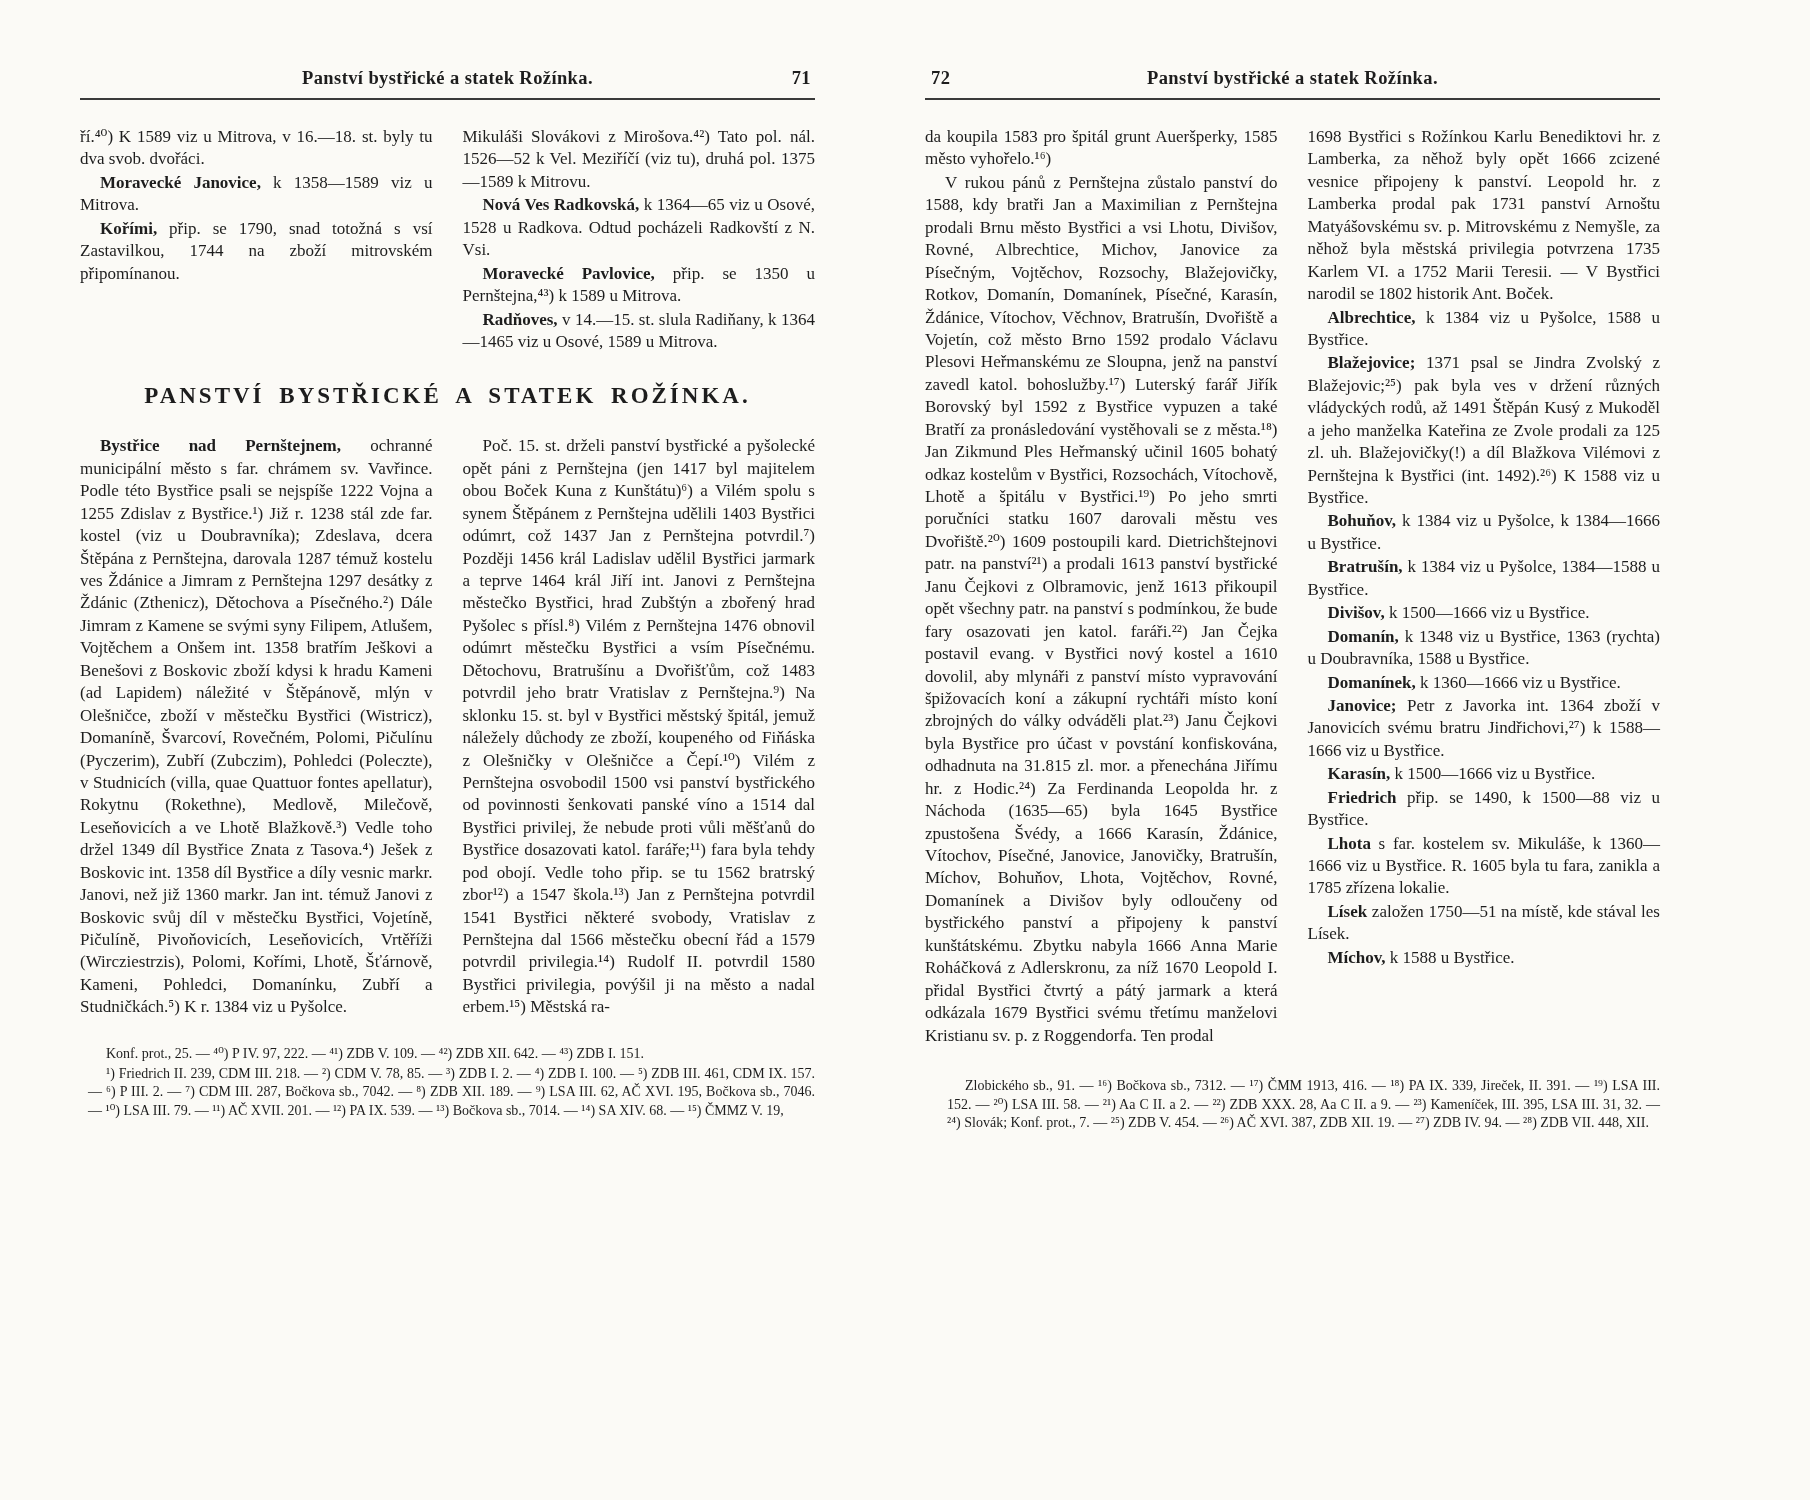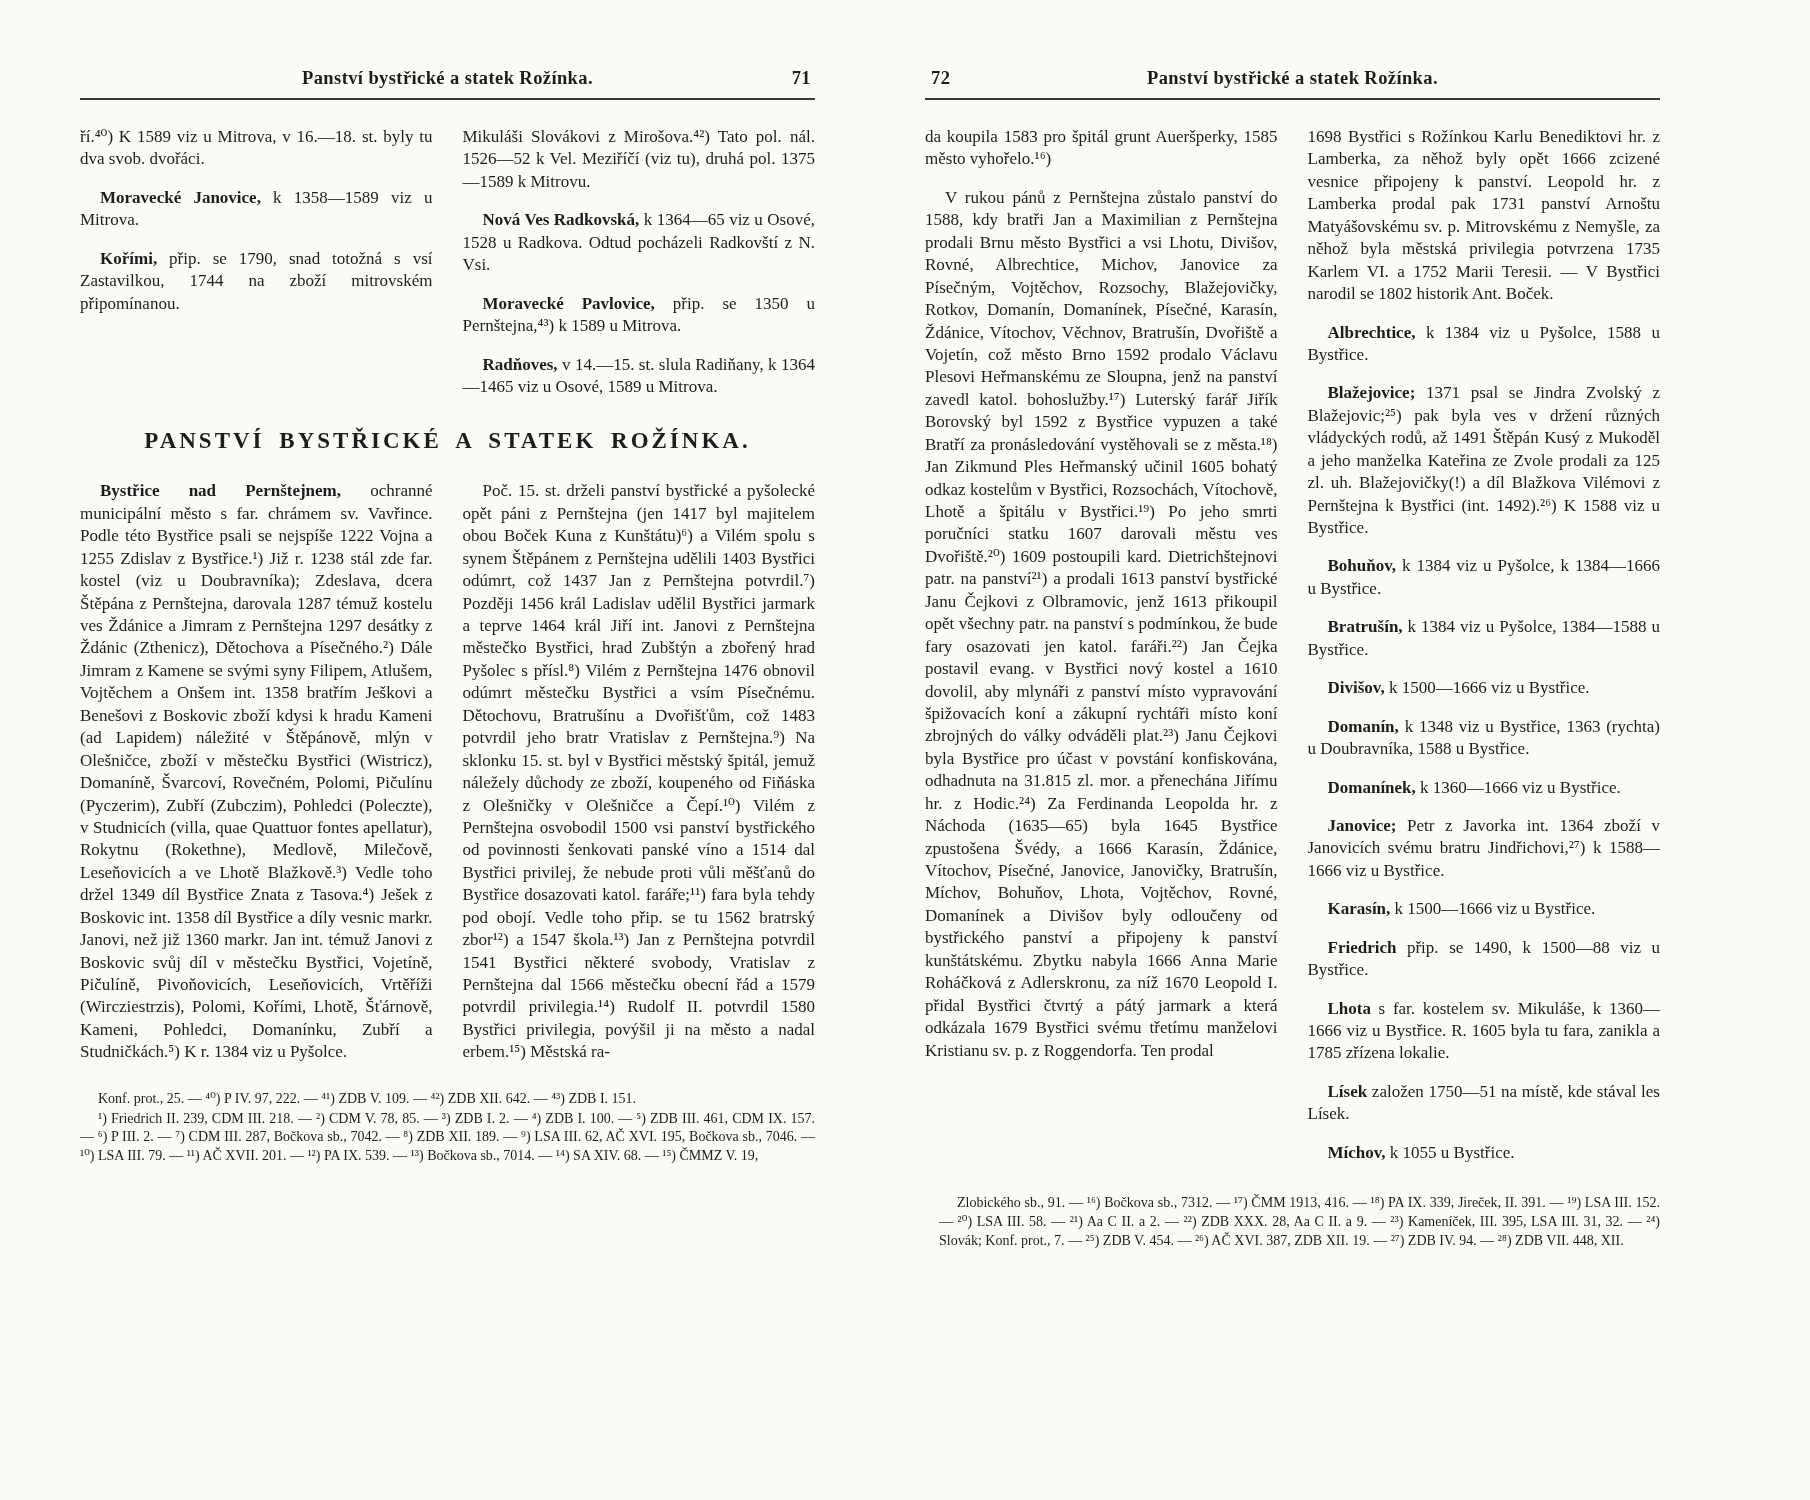--- a/index.html
+++ b/index.html
@@ -31,40 +31,41 @@
   .pn-left { left:6px; }
   .cols { display:flex; gap:30px; }
   .col { flex:1; min-width:0; }
   .para {
     font-size:17px;
     line-height:1.32;
     text-align:justify;
     text-indent:20px;
   }
   .para.cont { text-indent:0; }
-  .para + .para { margin-top:16px; }
+  .para + .para { margin-top:1px; }
   .para.entry { }
   .lead { font-weight:bold; }
   .section-heading {
     text-align:center;
     font-weight:bold;
     font-size:23px;
     letter-spacing:3px;
     word-spacing:6px;
     margin:30px 0 26px 0;
     white-space:nowrap;
   }
   .footnotes {
     margin-top:26px;
     font-size:14px;
     line-height:1.34;
   }
   .footnotes p {
     text-align:justify;
     text-indent:18px;
+    margin-left:8px;
   }
   .footnotes p + p { margin-top:1px; }
   .rp-footnotes { margin-top:30px; padding-left:14px; }
 </style>
 </head>
 <body>
 
 <div class="spread">
 
   <section class="page">
@@ -122,21 +123,21 @@
         <p class="para entry"><b class="lead">Bohuňov,</b><span> k 1384 viz u Pyšolce, k 1384—1666 u Bystřice.</span></p>
         <p class="para entry"><b class="lead">Bratrušín,</b><span> k 1384 viz u Pyšolce, 1384—1588 u Bystřice.</span></p>
         <p class="para entry"><b class="lead">Divišov,</b><span> k 1500—1666 viz u Bystřice.</span></p>
         <p class="para entry"><b class="lead">Domanín,</b><span> k 1348 viz u Bystřice, 1363 (rychta) u Doubravníka, 1588 u Bystřice.</span></p>
         <p class="para entry"><b class="lead">Domanínek,</b><span> k 1360—1666 viz u Bystřice.</span></p>
         <p class="para entry"><b class="lead">Janovice;</b><span> Petr z Javorka int. 1364 zboží v Janovicích svému bratru Jindřichovi,²⁷) k 1588—1666 viz u Bystřice.</span></p>
         <p class="para entry"><b class="lead">Karasín,</b><span> k 1500—1666 viz u Bystřice.</span></p>
         <p class="para entry"><b class="lead">Friedrich</b><span> přip. se 1490, k 1500—88 viz u Bystřice.</span></p>
         <p class="para entry"><b class="lead">Lhota</b><span> s far. kostelem sv. Mikuláše, k 1360—1666 viz u Bystřice. R. 1605 byla tu fara, zanikla a 1785 zřízena lokalie.</span></p>
         <p class="para entry"><b class="lead">Lísek</b><span> založen 1750—51 na místě, kde stával les Lísek.</span></p>
-        <p class="para entry"><b class="lead">Míchov,</b><span> k 1055 u Bystřice.</span></p>
+        <p class="para entry"><b class="lead">Míchov,</b><span> k 1588 u Bystřice.</span></p>
       </div>
     </div>
 
     <div class="footnotes rp-footnotes">
       <p>Zlobického sb., 91. — ¹⁶) Bočkova sb., 7312. — ¹⁷) ČMM 1913, 416. — ¹⁸) PA IX. 339, Jireček, II. 391. — ¹⁹) LSA III. 152. — ²⁰) LSA III. 58. — ²¹) Aa C II. a 2. — ²²) ZDB XXX. 28, Aa C II. a 9. — ²³) Kameníček, III. 395, LSA III. 31, 32. — ²⁴) Slovák; Konf. prot., 7. — ²⁵) ZDB V. 454. — ²⁶) AČ XVI. 387, ZDB XII. 19. — ²⁷) ZDB IV. 94. — ²⁸) ZDB VII. 448, XII.</p>
     </div>
   </section>
 
 </div>
 

